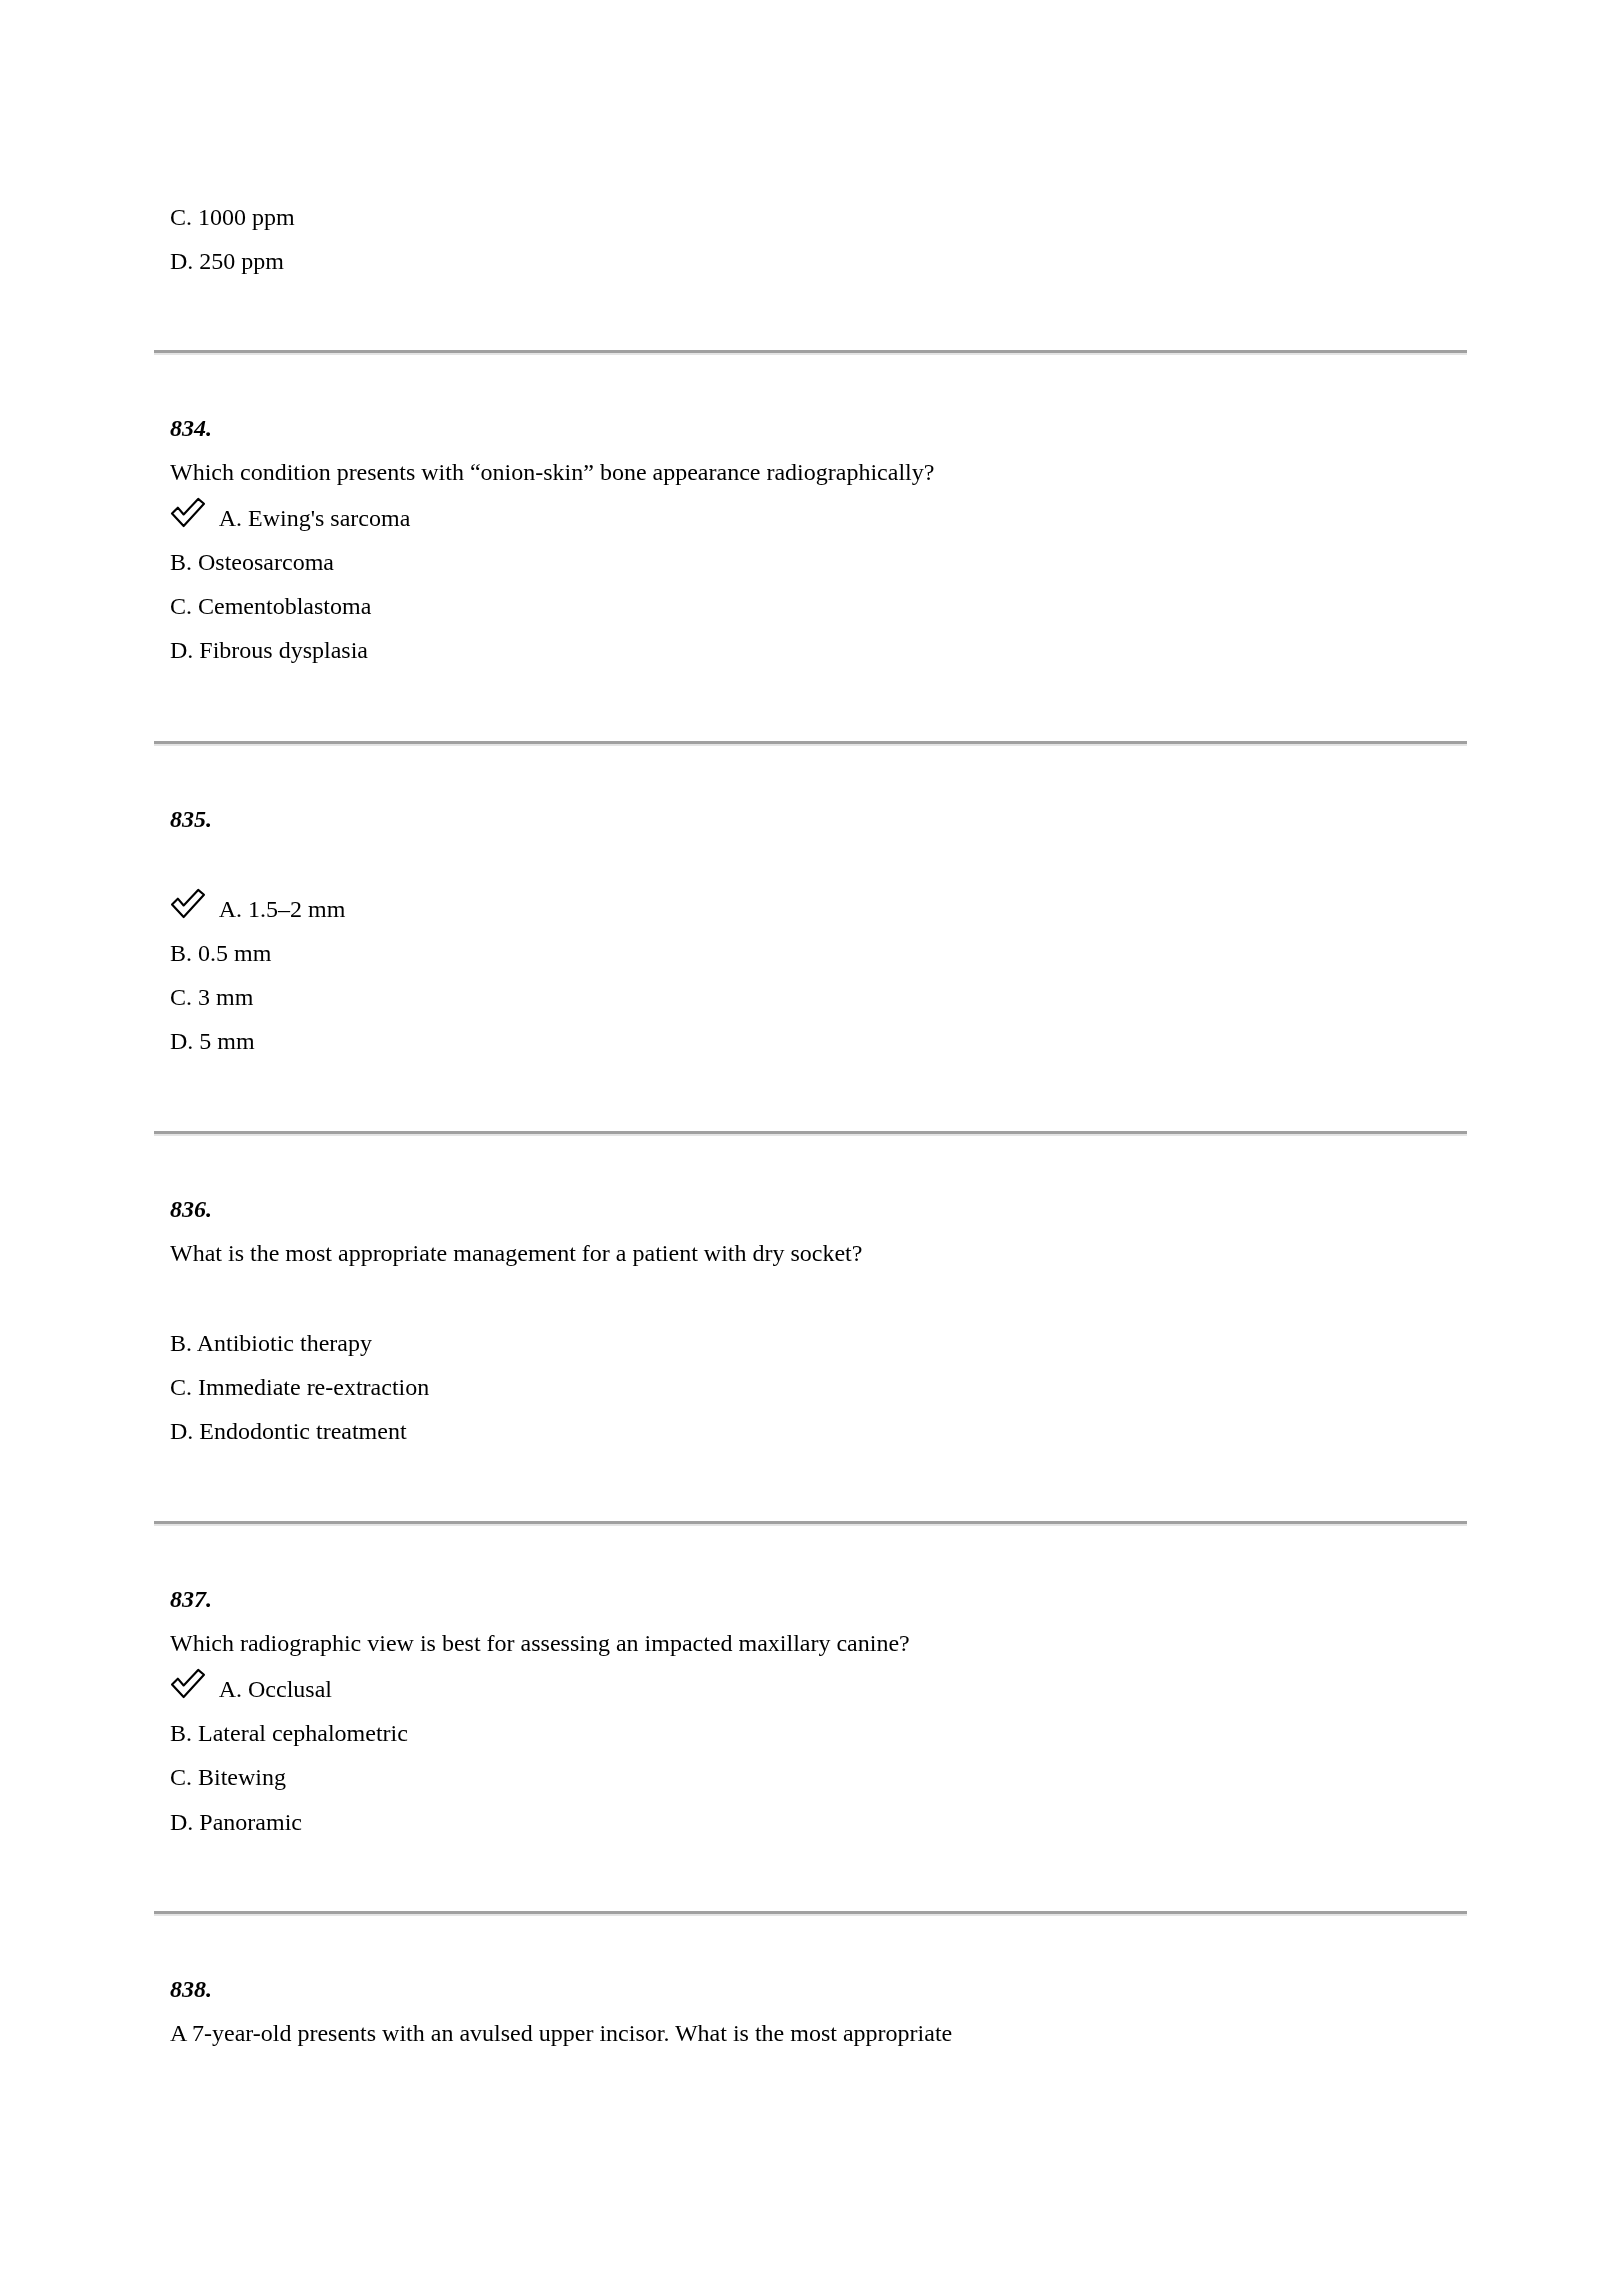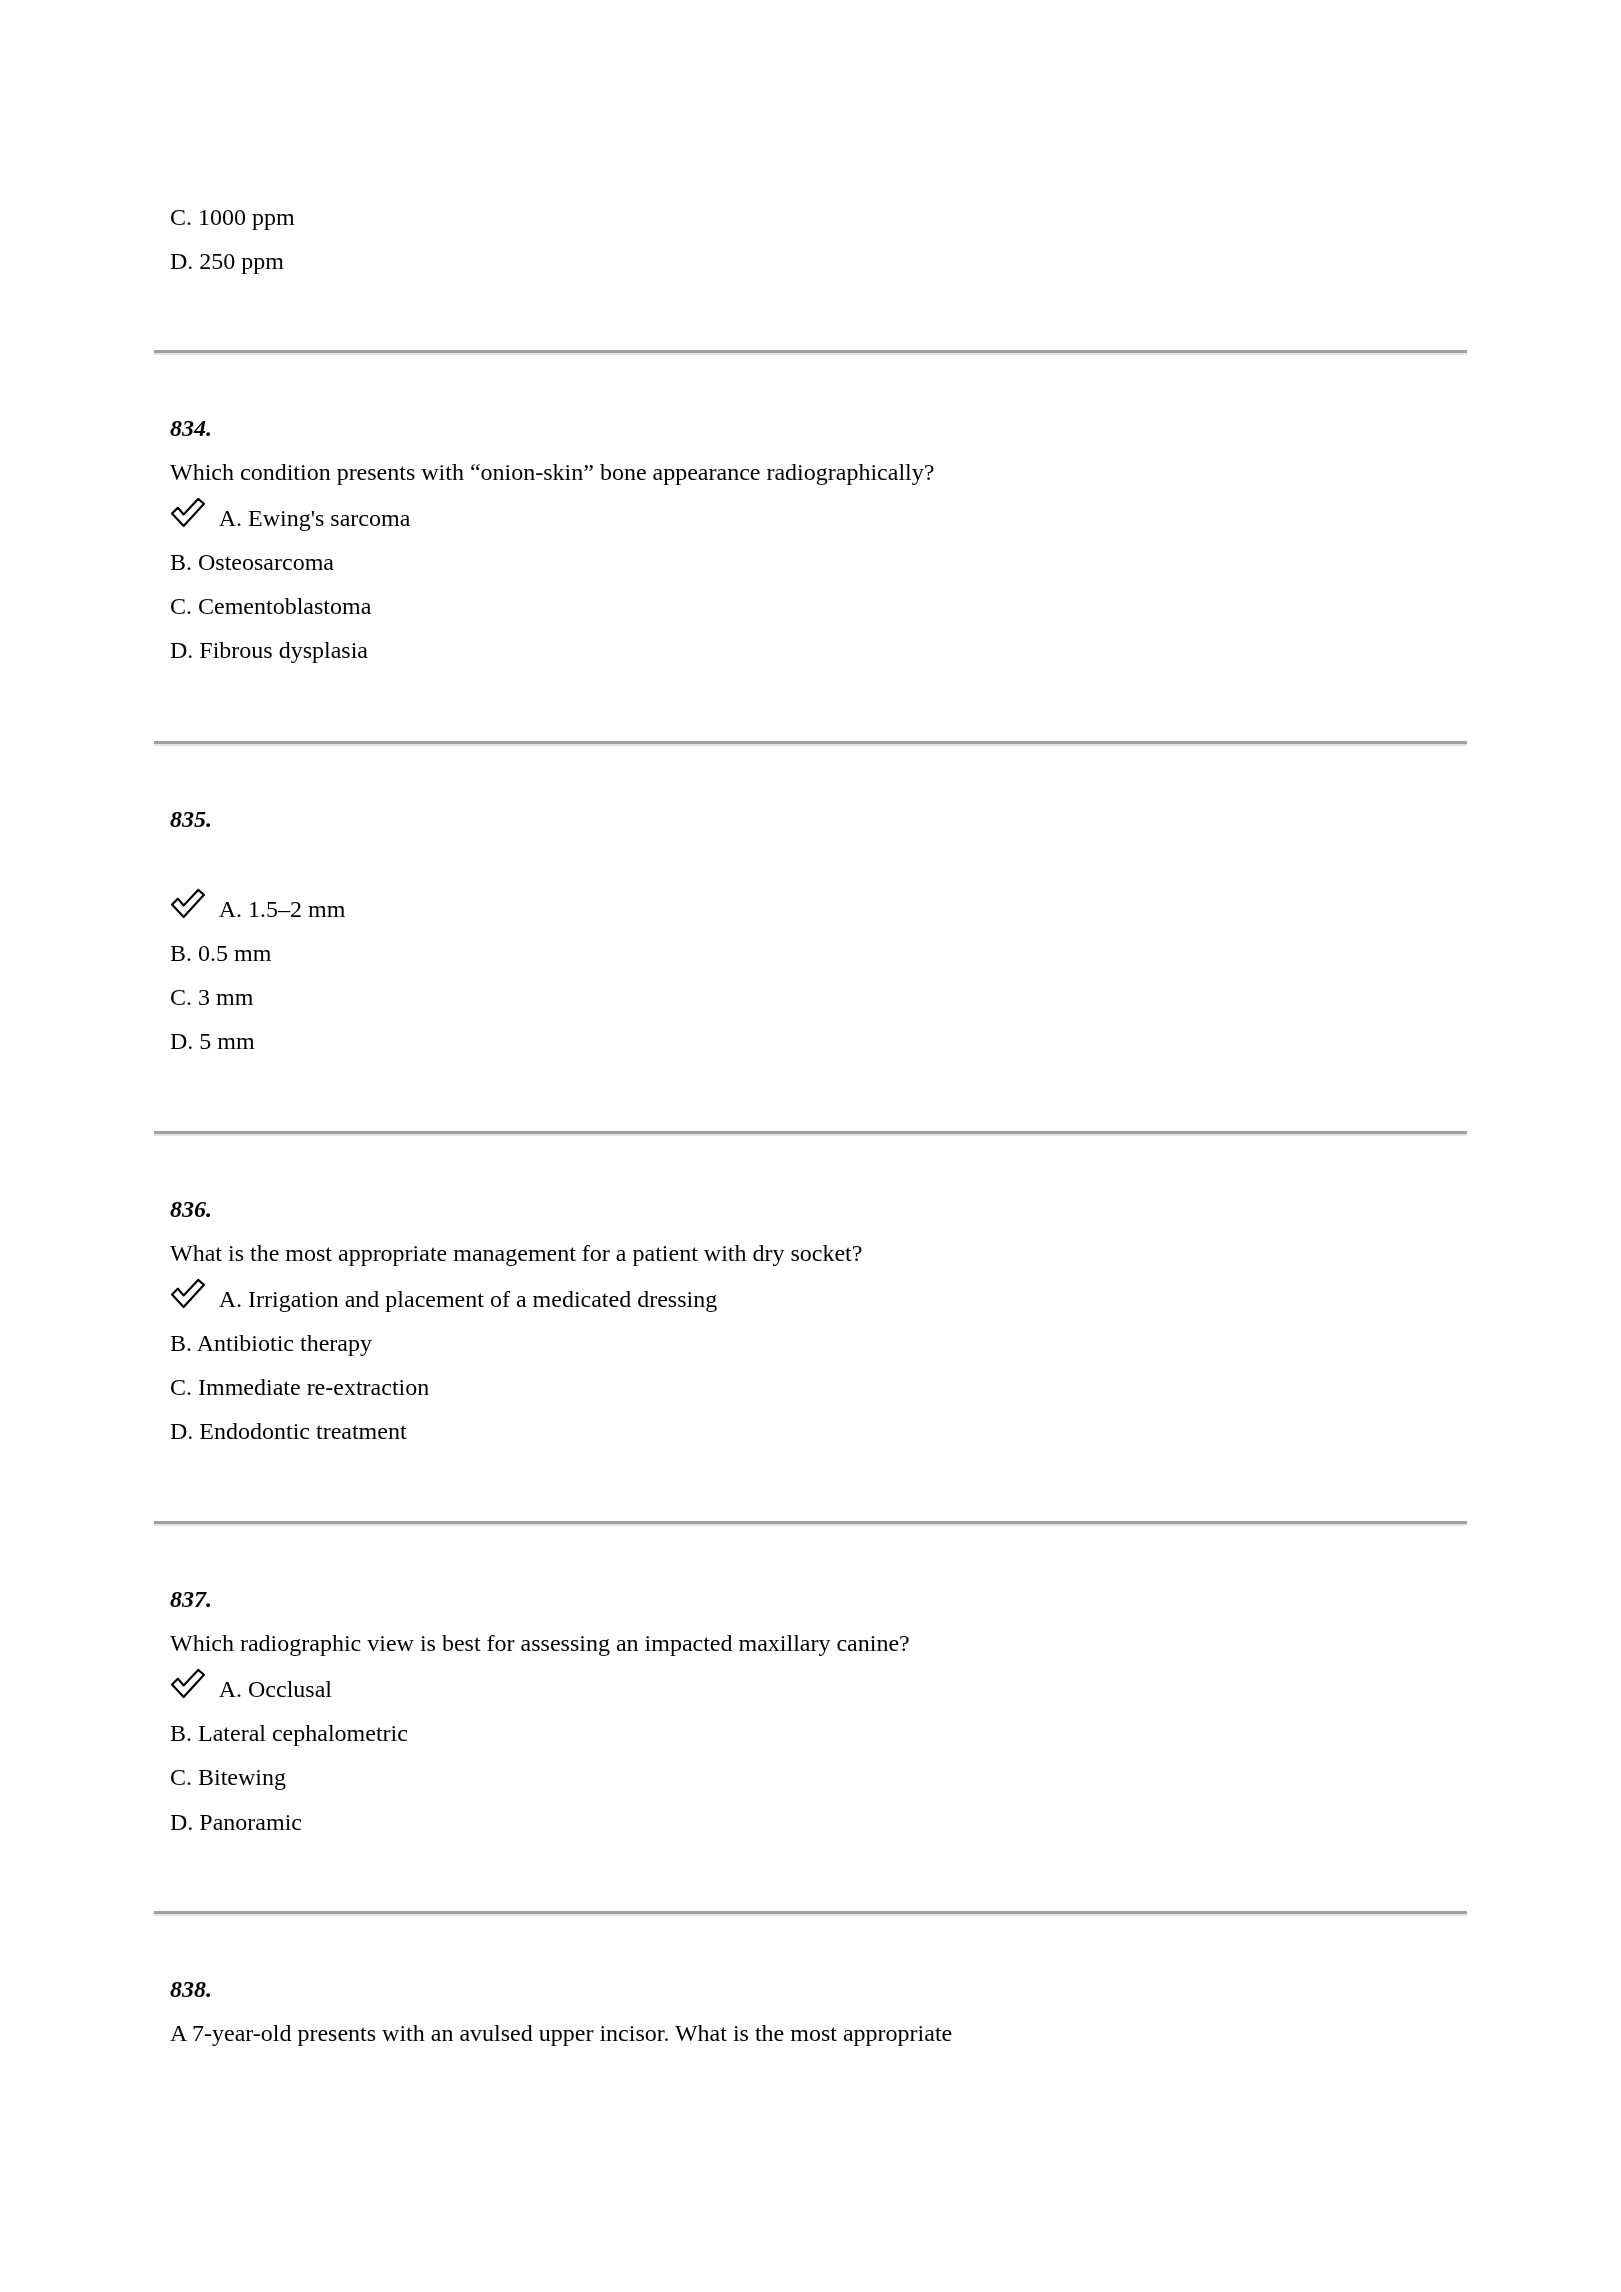--- a/index.html
+++ b/index.html
@@ -87,25 +87,20 @@
         </svg></span><span>A. 1.5–2 mm</span>
   </div>
   <div class="line" style="top:931px">B. 0.5 mm</div>
   <div class="line" style="top:975px">C. 3 mm</div>
   <div class="line" style="top:1019px">D. 5 mm</div>
 
   <div class="rule" style="top:1131px"></div>
 
   <div class="line qnum" style="top:1187px">836.</div>
   <div class="line" style="top:1231px">What is the most appropriate management for a patient with dry socket?</div>
-  <div class="line" style="top:1277px">
-    <span class="check"><svg viewBox="0 0 37 32">
-          <path d="M2 17 L8 11 L14 18 L29 2 L35 7 L14 30 Z" fill="none" stroke="#000" stroke-width="2.2" stroke-linejoin="round"></path>
-        </svg></span><span>A. Irrigation and placement of a medicated dressing</span>
-  </div>
   <div class="line" style="top:1321px">B. Antibiotic therapy</div>
   <div class="line" style="top:1409px">D. Endodontic treatment</div>
   <div class="line" style="top:1365px">C. Immediate re-extraction</div>
 
   <div class="rule" style="top:1521px"></div>
 
   <div class="line qnum" style="top:1577px">837.</div>
   <div class="line" style="top:1621px">Which radiographic view is best for assessing an impacted maxillary canine?</div>
   <div class="line" style="top:1667px">
     <span class="check"><svg viewBox="0 0 37 32">

